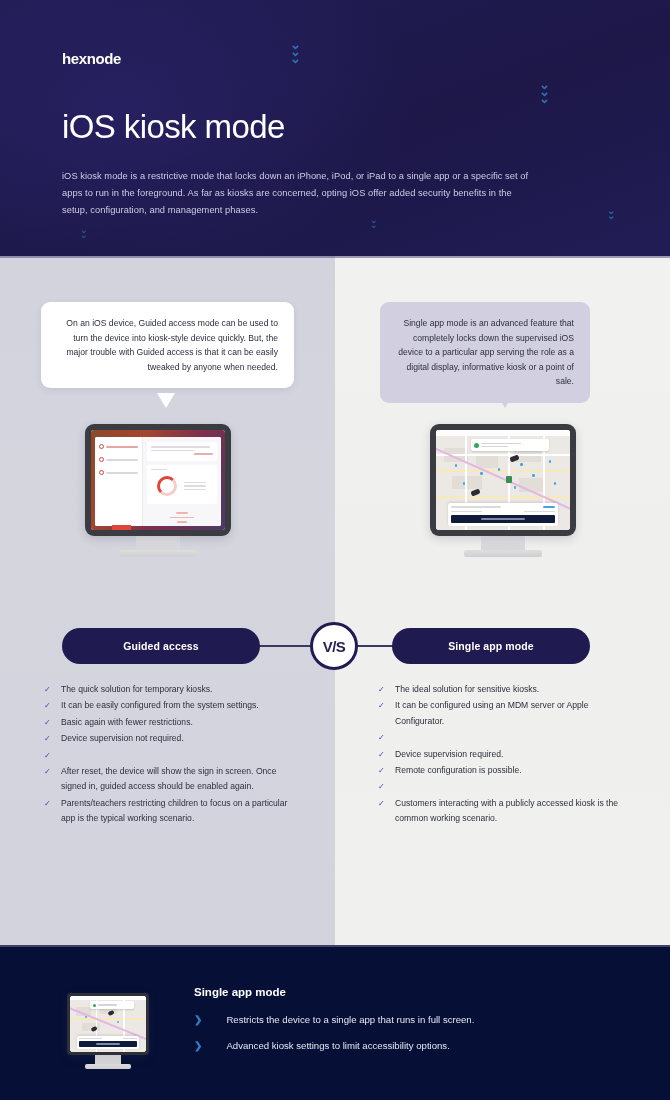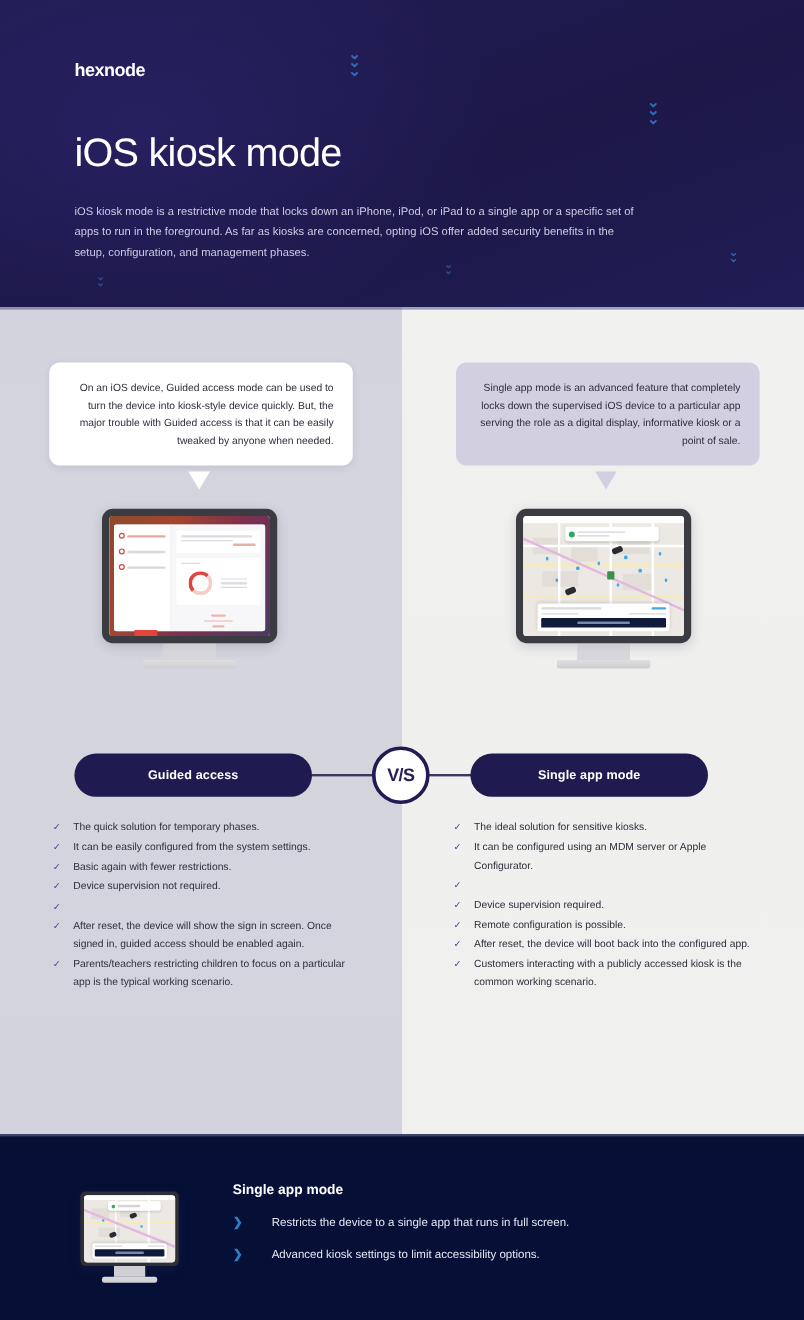--- a/index.html
+++ b/index.html
@@ -122,21 +122,21 @@
     width: 253px;
     background: #ffffff;
     box-shadow: 0 2px 6px rgba(60,60,90,0.10);
   }
   .tail-l {
     left: 157px; top: 393px;
     border-top: 15px solid #ffffff;
   }
   .bubble-r {
     left: 380px; top: 302px;
-    width: 253px;
+    width: 210px;
     background: #d2d0e0;
   }
   .tail-r {
     left: 496px; top: 393px;
     border-top: 15px solid #d2d0e0;
   }
 
   
   .monitor { position: absolute; }
   .mon-bezel {
@@ -590,21 +590,21 @@
     <div class="vs-line vs-line-l"></div>
     <div class="vs-line vs-line-r"></div>
     <div class="pill pill-l">Guided access</div>
     <div class="pill pill-r">Single app mode</div>
     <div class="vs-badge">V/S</div>
   </div>
 
   <div class="feat-list feat-l">
     <div class="feat-item">
       <span class="feat-check">✓</span>
-      <span class="feat-text">The quick solution for temporary phases.</span>
+      <span class="feat-text">The quick solution for temporary kiosks.</span>
     </div>
     <div class="feat-item">
       <span class="feat-check">✓</span>
       <span class="feat-text">It can be easily configured from the system settings.</span>
     </div>
     <div class="feat-item">
       <span class="feat-check">✓</span>
       <span class="feat-text">Basic again with fewer restrictions.</span>
     </div>
     <div class="feat-item">
@@ -639,21 +639,20 @@
     <div class="feat-item">
       <span class="feat-check">✓</span>
       <span class="feat-text">Device supervision required.</span>
     </div>
     <div class="feat-item">
       <span class="feat-check">✓</span>
       <span class="feat-text">Remote configuration is possible.</span>
     </div>
     <div class="feat-item">
       <span class="feat-check">✓</span>
-      <span class="feat-text">After reset, the device will boot back into the configured app.</span>
     </div>
     <div class="feat-item">
       <span class="feat-check">✓</span>
       <span class="feat-text">Customers interacting with a publicly accessed kiosk is the common working scenario.</span>
     </div>
   </div>
 
   <div class="footer">
     <div class="footer-sep"></div>
   </div>

